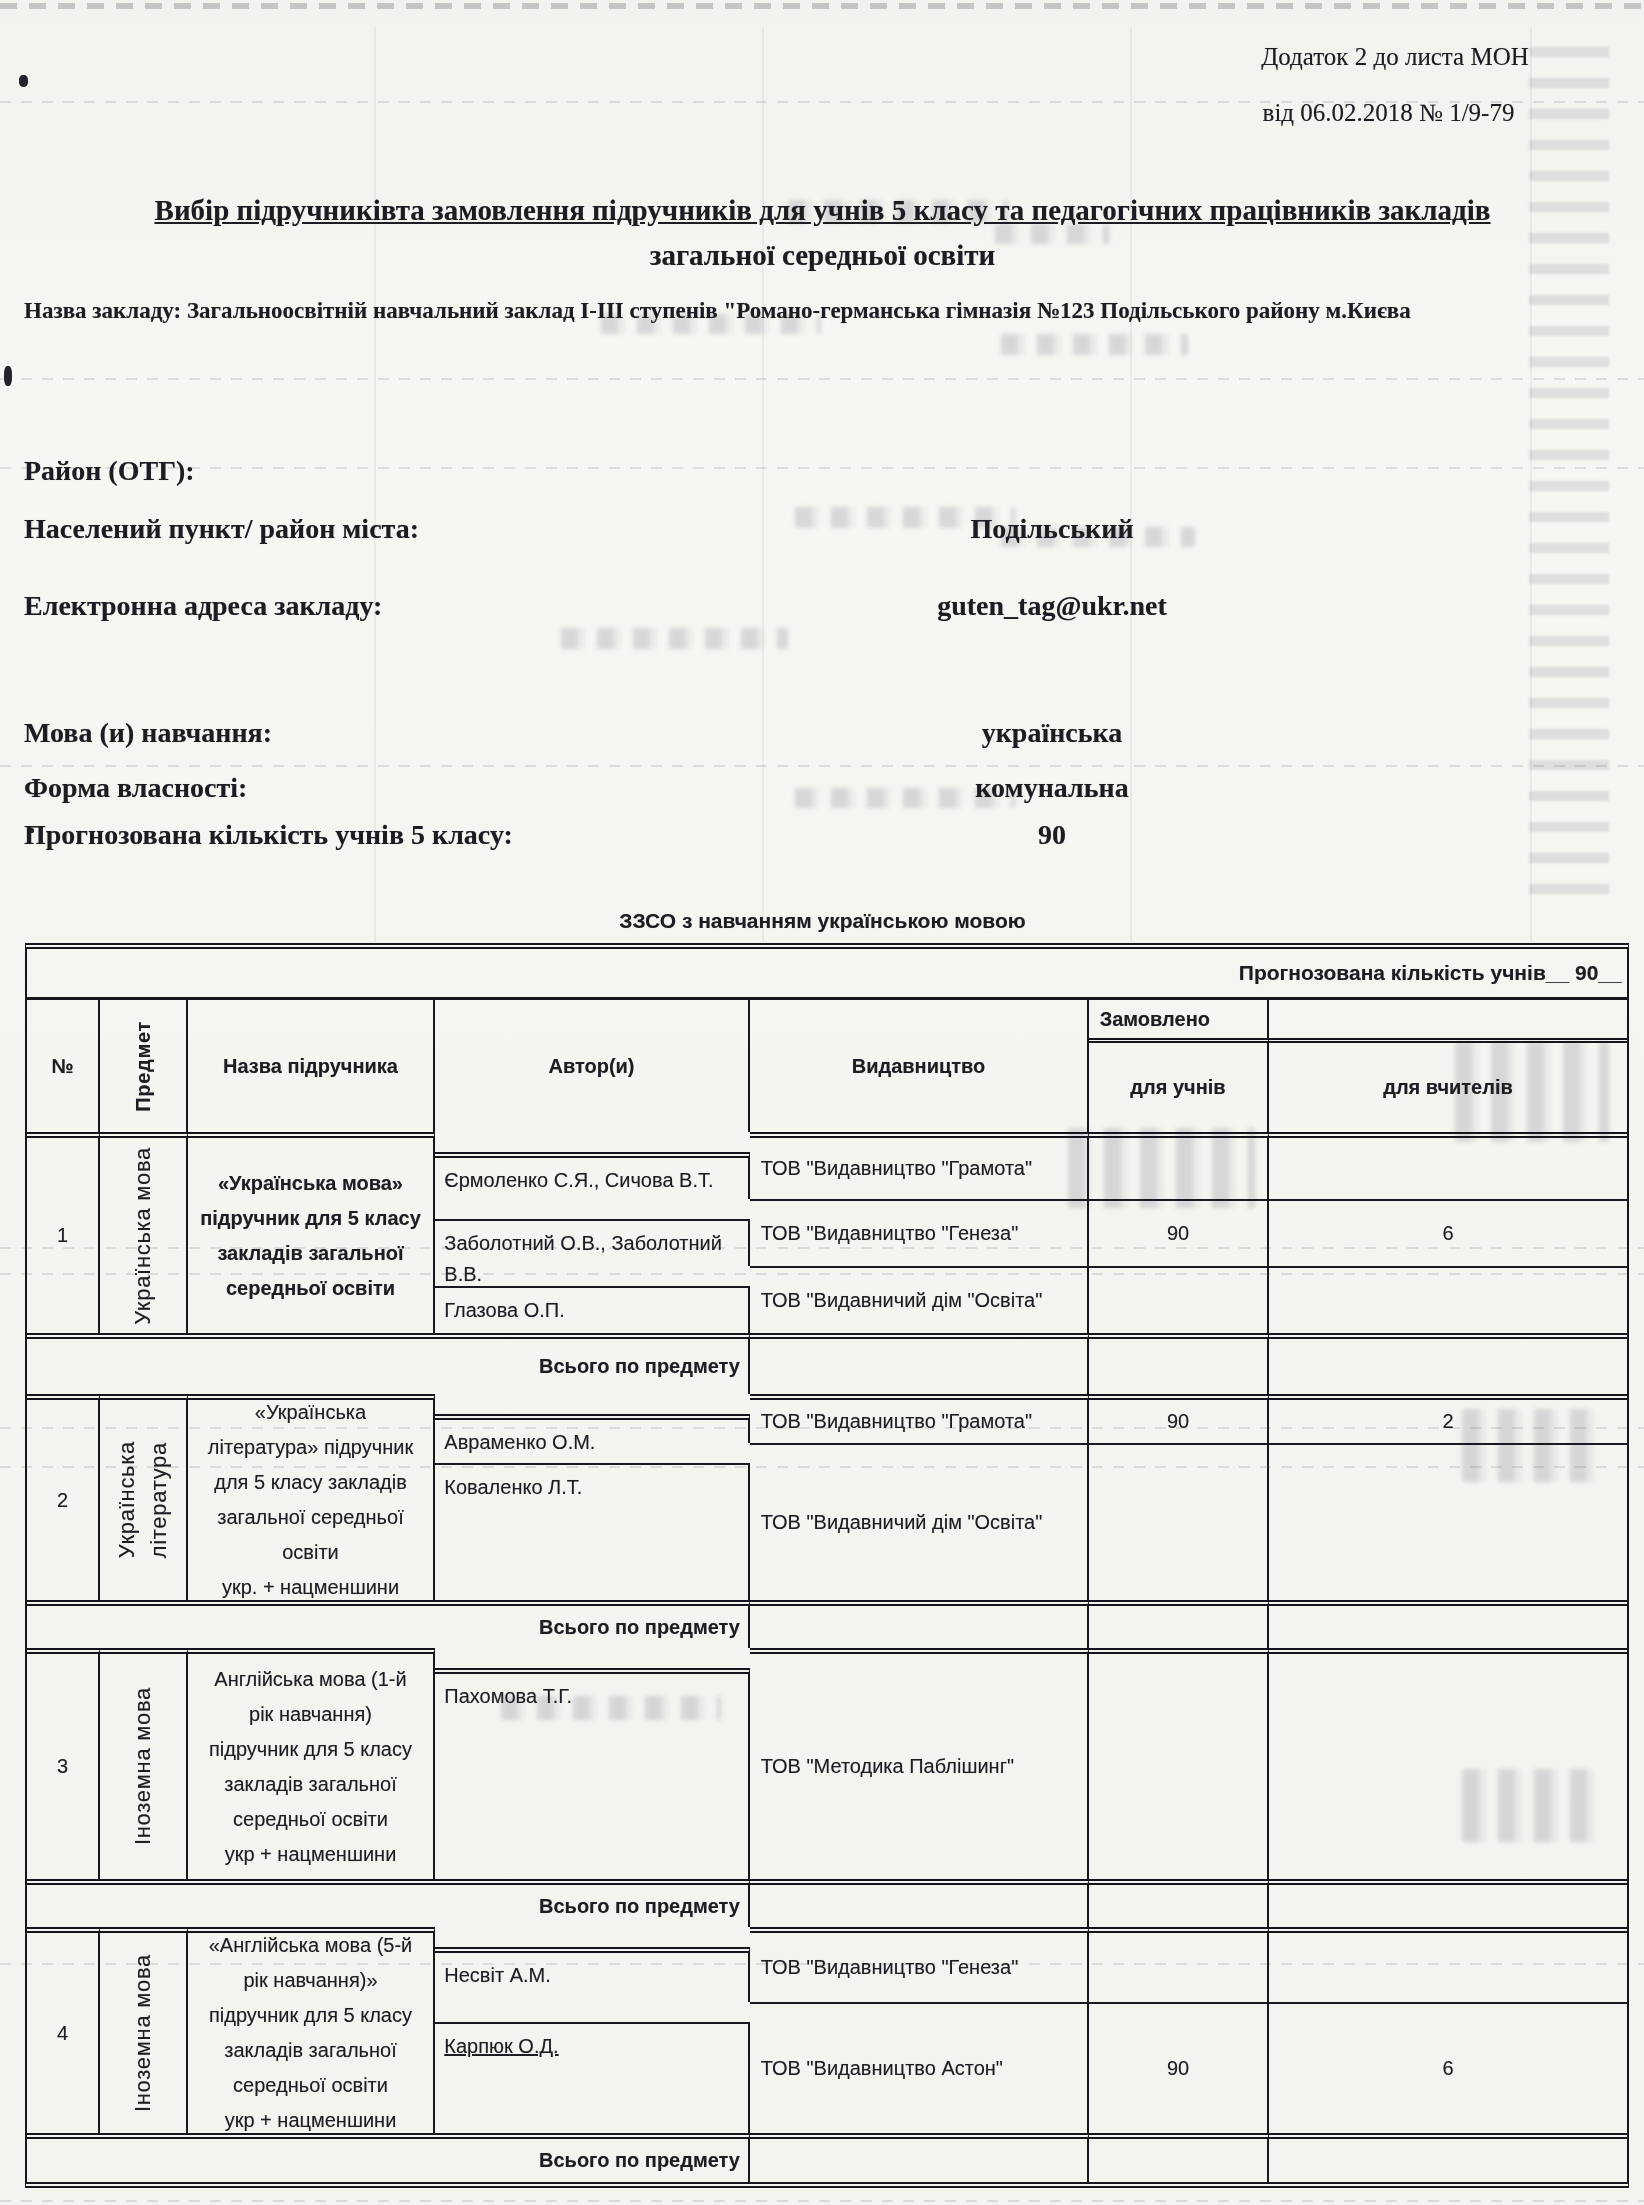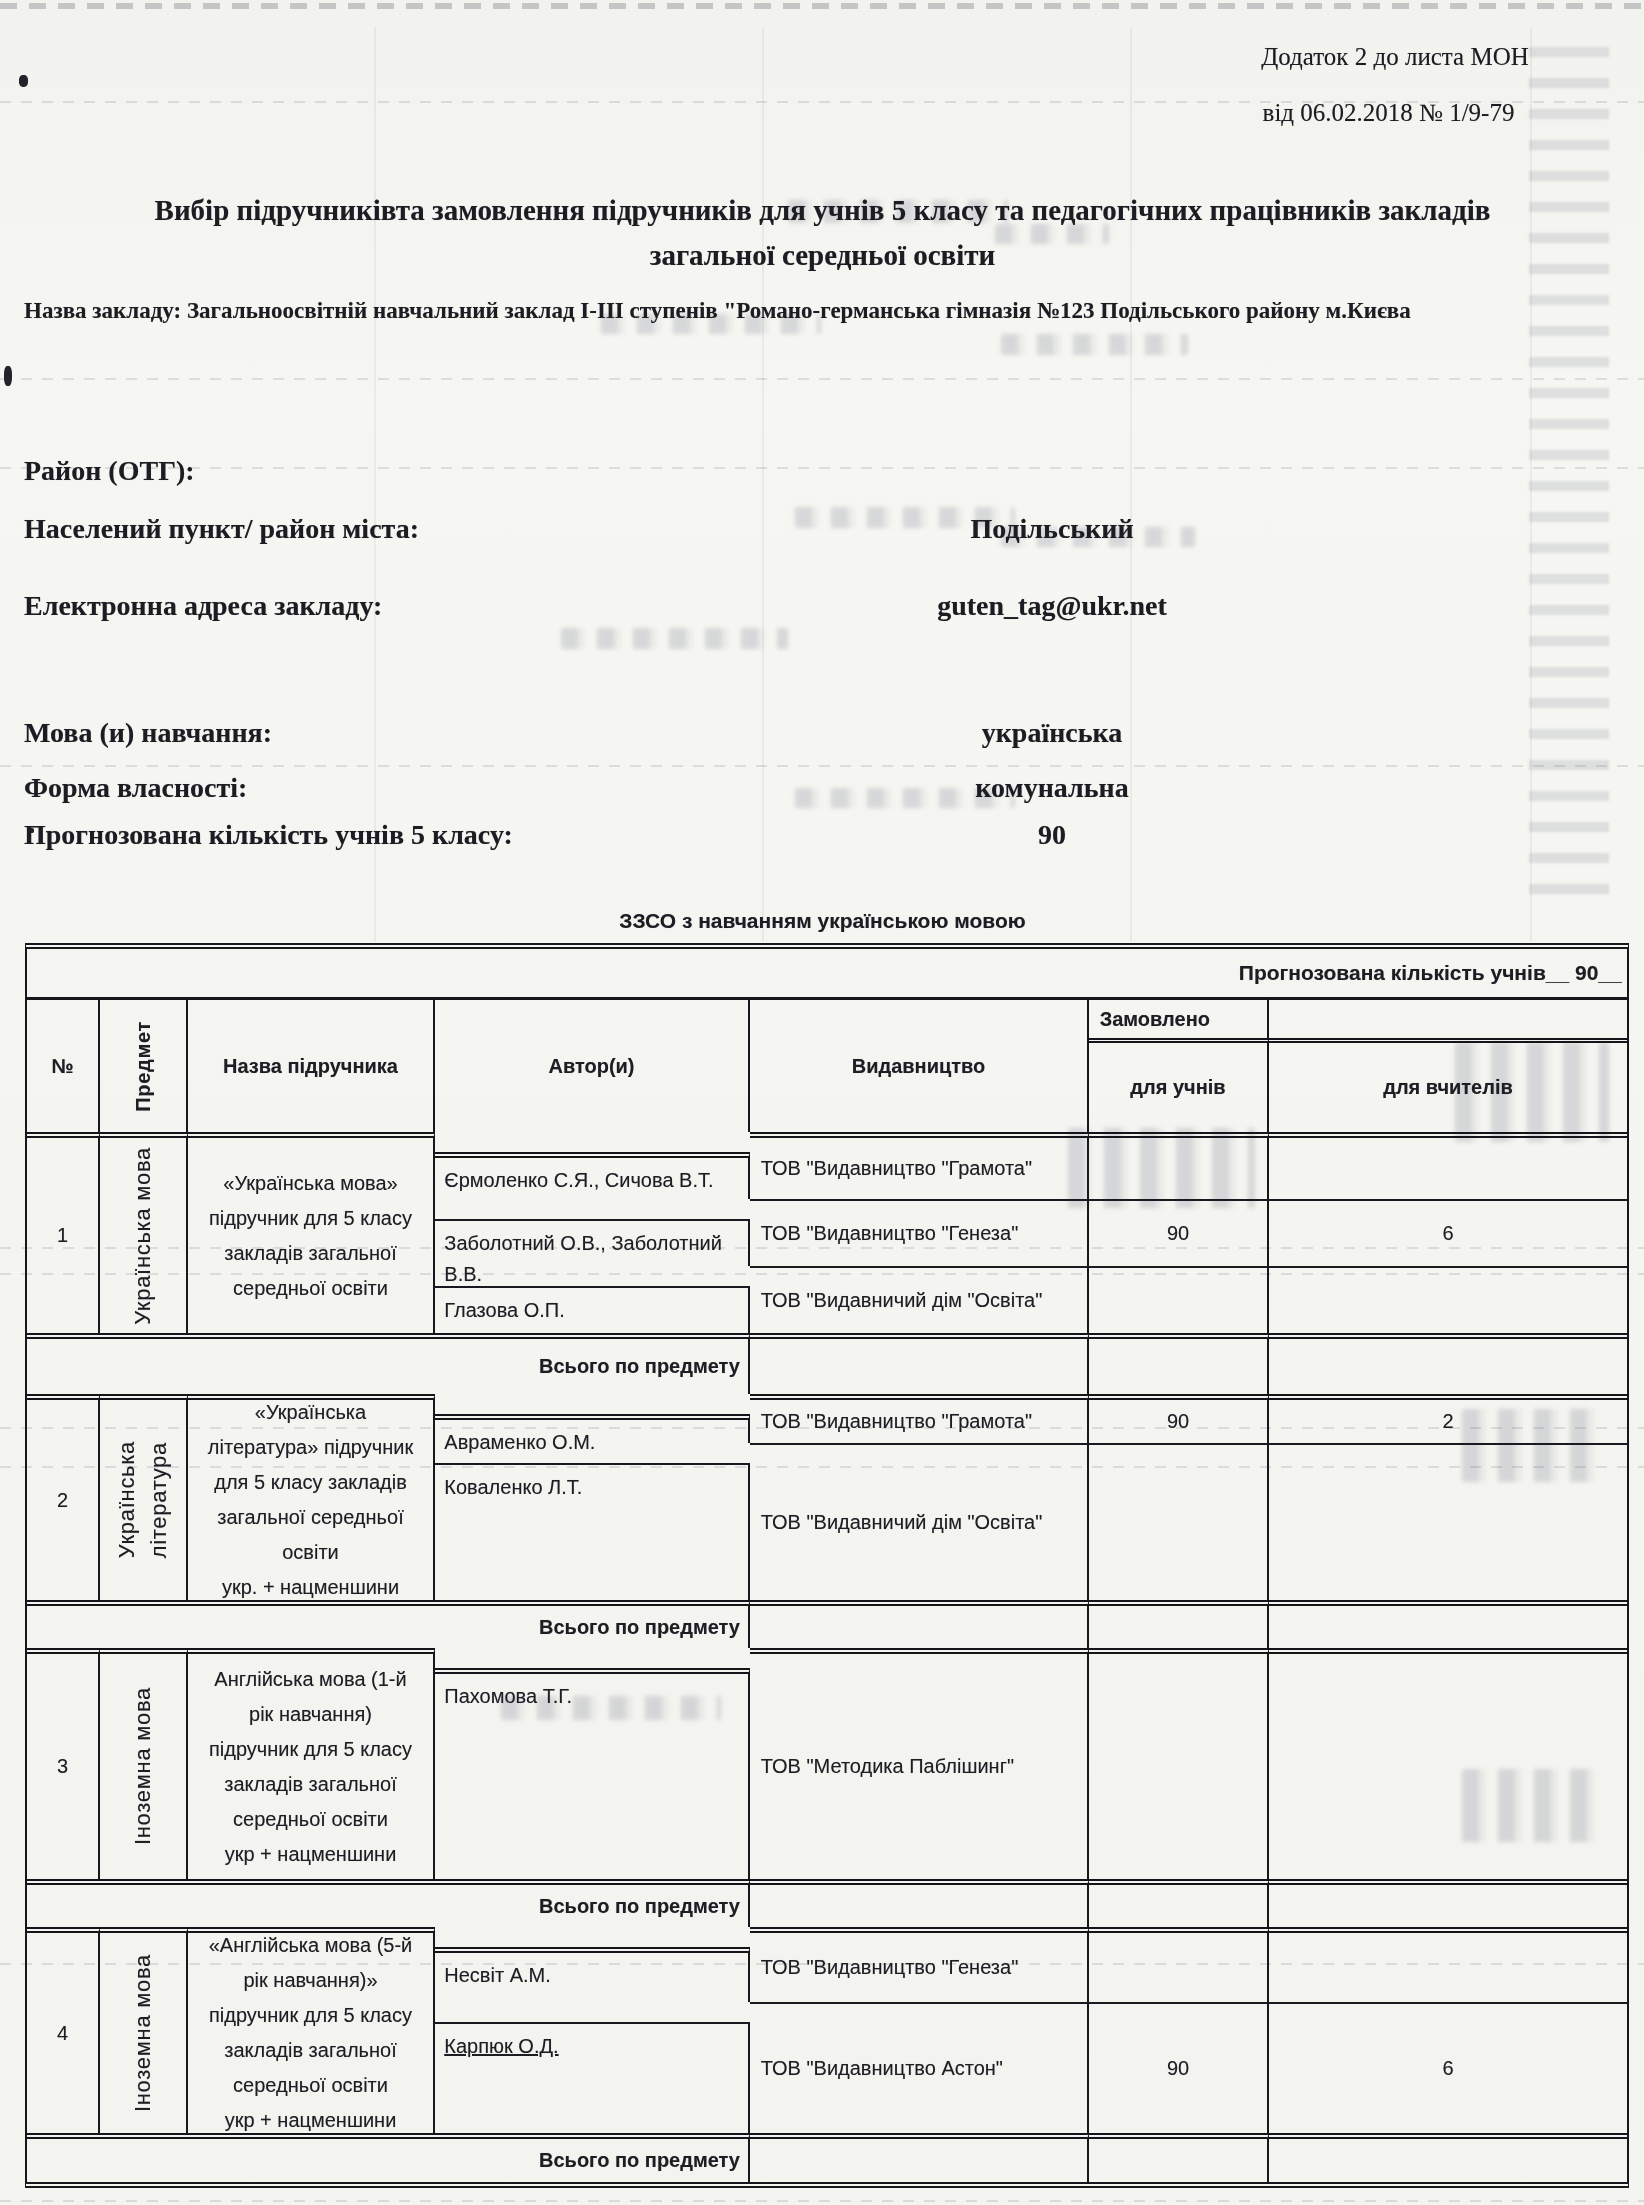--- a/index.html
+++ b/index.html
@@ -12,21 +12,21 @@
     color:#1c1c23;
     overflow:hidden;
     text-shadow:0 0 0.7px rgba(25,25,35,.35);
   }
   .serif{font-family:"Liberation Serif",serif;}
   .abs{position:absolute;}
 
   
   .annex1{top:43px;left:1228px;width:334px;text-align:center;font-size:25px;}
   .annex2{top:99px;left:1215px;width:347px;text-align:center;font-size:25px;}
-  .title1{top:194px;left:27px;width:1591px;text-align:center;font-size:29px;font-weight:700;}
+  .title1{top:194px;left:27px;width:1591px;text-align:center;font-size:29px;font-weight:700;text-decoration:underline;}
   .title2{top:239px;left:27px;width:1591px;text-align:center;font-size:29px;font-weight:700;}
   .school{top:298px;left:24px;width:1562px;font-size:23px;font-weight:700;}
 
   .field{position:absolute;left:24px;width:1576px;height:36px;font-size:28px;font-weight:700;}
   .field .val{position:absolute;left:888px;top:0;width:280px;text-align:center;}
   .f1{top:357px;} .f2{top:455px;} .f3{top:513px;} .f4{top:590px;}
   .f5{top:717px;} .f6{top:772px;} .f7{top:819px;}
 
   .section-title{top:909px;left:27px;width:1591px;text-align:center;font-size:21px;font-weight:700;}
 
@@ -173,21 +173,21 @@
       <div class="c hdr" style="grid-column:5;grid-row:1/3;">Видавництво</div>
       <div class="c ordered bb-thick" style="grid-column:6;grid-row:1;">Замовлено</div>
       <div class="c last bb-thick" style="grid-column:7;grid-row:1;"></div>
       <div class="c hdr" style="grid-column:6;grid-row:2;">для учнів</div>
       <div class="c hdr last" style="grid-column:7;grid-row:2;">для вчителів</div>
 
       <div class="c numcell bt-thick" style="grid-column:1;grid-row:3/6;">1</div>
       <div class="c subjcell bt-thick" style="grid-column:2;grid-row:3/6;">
         <span class="vtext">Українська мова</span>
       </div>
-      <div class="c titlecell bt-thick" style="grid-column:3;grid-row:3/6;">
+      <div class="c titlecell bt-thick" style="grid-column:3;grid-row:3/6;font-weight:bold;">
         <span>«Українська мова»</span>
         <span>підручник для 5 класу</span>
         <span>закладів загальної</span>
         <span>середньої освіти</span>
       </div>
       <div class="c author bt-thick" style="grid-column:4;grid-row:3;">
         <span>Єрмоленко С.Я., Сичова В.Т.</span>
       </div>
       <div class="c pub bt-thick" style="grid-column:5;grid-row:3;">ТОВ "Видавництво "Грамота"</div>
       <div class="c cnt bt-thick" style="grid-column:6;grid-row:3;"></div>

